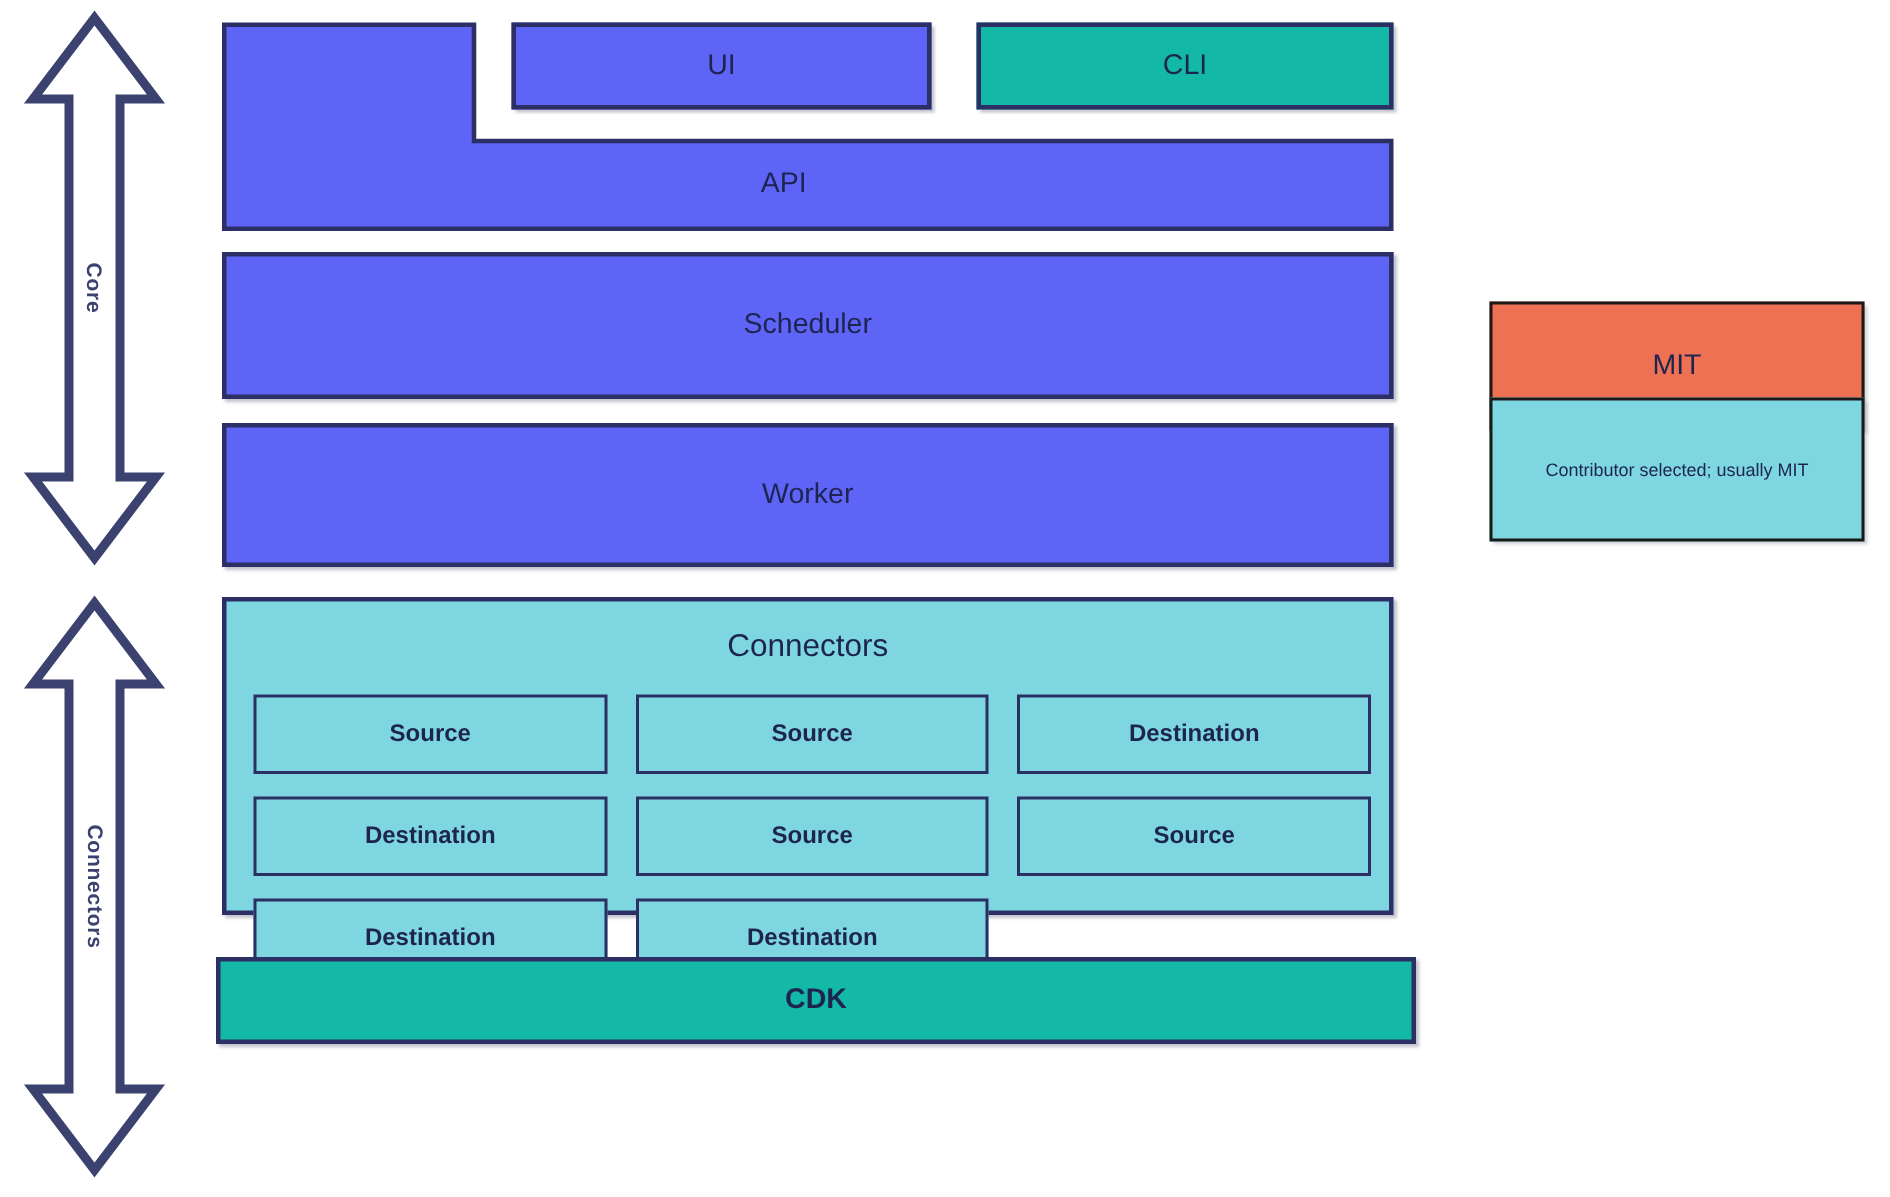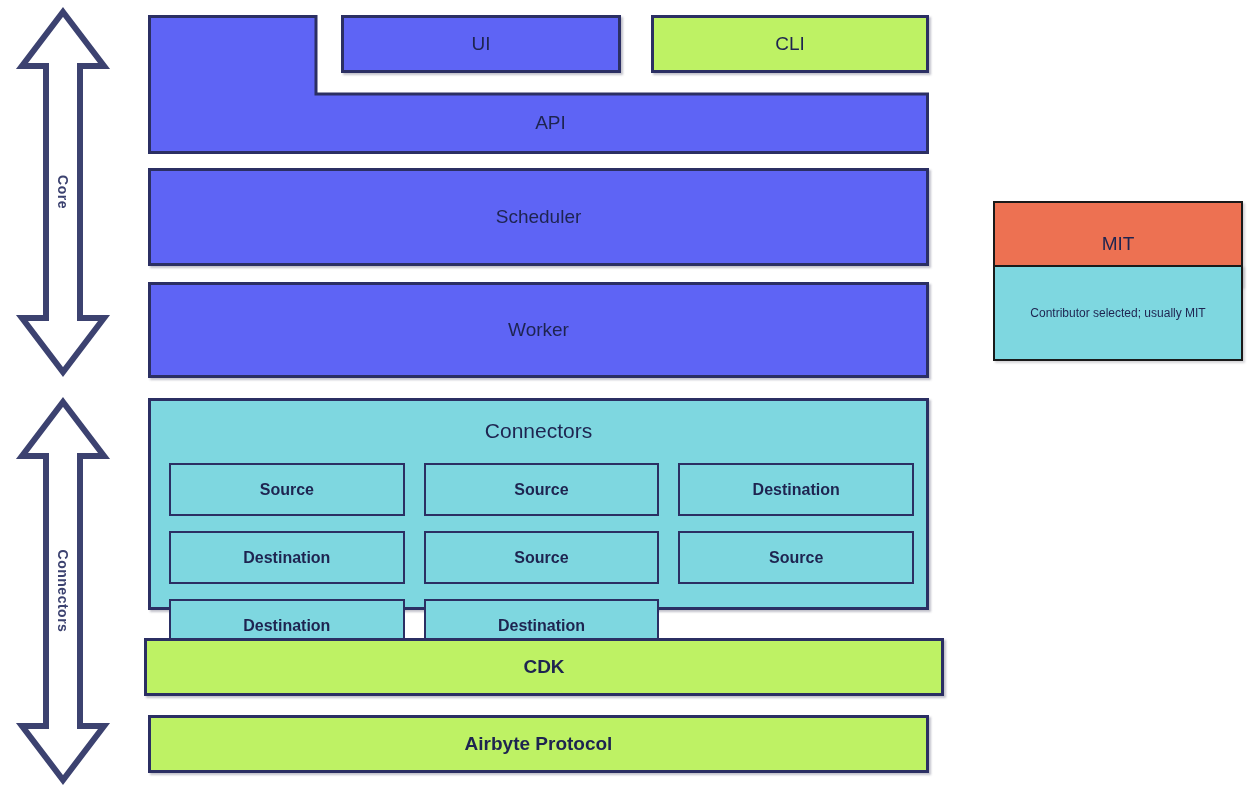--- a/index.html
+++ b/index.html
@@ -28,36 +28,36 @@
     align-items: center;
     justify-content: center;
     text-align: left;
     color: #1e2450;
     font-size: 19px;
     line-height: 1.25;
     border: 3px solid #2b2f63;
     box-shadow: 2px 2px 2px rgba(120,120,140,0.45);
   }
   .block.elv2     { background: #5e64f5; }
-  .block.mit      { background: #bef264; }
+  .block.mit      { background: #14b8a6; }
 
   .block.bold { font-weight: bold; }
 
   
   #api-shape {
     position: absolute;
     left: 148px;
     top: 15px;
     width: 781px;
     height: 139px;
   }
   #api-shape svg { display: block; width: 100%; height: 100%; overflow: visible; }
   #api-label {
     position: absolute;
-    left: 160px;
+    left: 132px;
     top: 92px;
     width: 781px;
     height: 62px;
     display: flex;
     align-items: center;
     justify-content: center;
     color: #1e2450;
     font-size: 19px;
     pointer-events: none;
   }
@@ -208,23 +208,20 @@
       <div class="conn-cell">Source</div>
       <div class="conn-cell">Destination</div>
       <div class="conn-cell">Destination</div>
     </div>
   </div>
 
   <div class="block mit bold" style="left:144px; top:638px; width:800px; height:58px;">
     <span>CDK</span>
   </div>
 
-  <div class="block mit bold" style="left:148px; top:715px; width:781px; height:58px;">
-    <span>Airbyte Protocol</span>
-  </div>
 
   <div class="legend-item mit" style="top:167px; height:86px;margin-top:34px;">
     <span>MIT</span>
   </div>
   <div class="legend-item contrib" style="top:265px; height:96px;">
     <span>Contributor selected; usually MIT</span>
   </div>
 
 </div>
 

